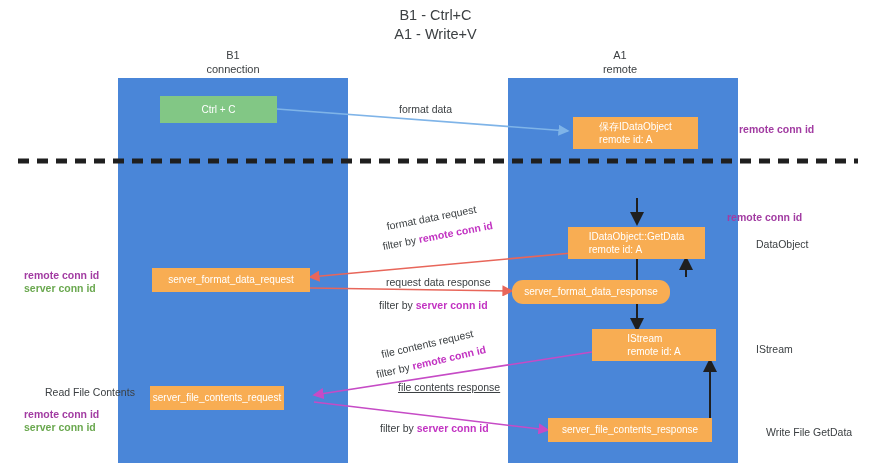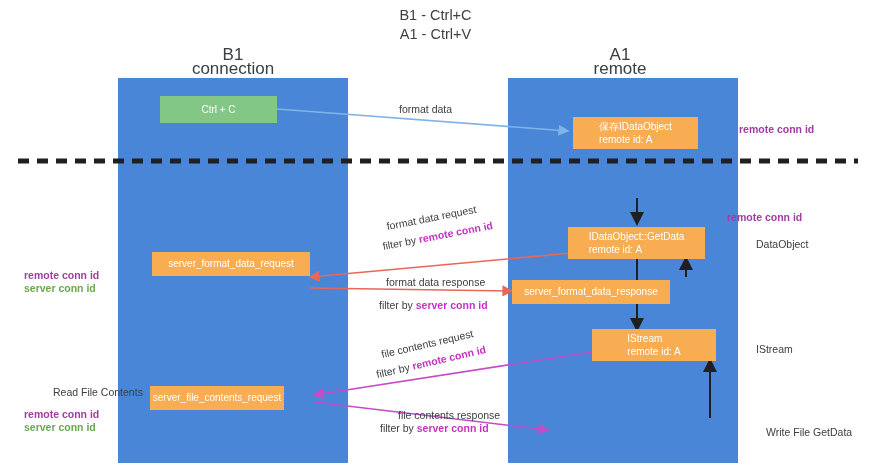--- a/index.html
+++ b/index.html
@@ -21,21 +21,21 @@
     text-align:center;
     font-size:14.5px;
     line-height:19px;
     color:#3c4043;
     white-space:pre-line;
   }
 
   
   .lane-head{
     text-align:center;
-    font-size:17px;
+    font-size:11px;
     line-height:14px;
     color:#3c4043;
     white-space:pre-line;
   }
 
   
   .lane{
     background:#4a86d8;
   }
 
@@ -83,21 +83,21 @@
   .rot-b{transform:rotate(-13deg);transform-origin:left bottom;}
 
   svg.overlay{position:absolute;left:0;top:0;width:871px;height:467px;pointer-events:none;}
 </style>
 </head>
 <body>
 
 <div id="stage">
 
   <div class="abs title">B1 - Ctrl+C
-A1 - Ctrl+V</div>
+A1 - Write+V</div>
 
   <div class="abs lane-head" style="left:118px;top:48px;width:230px;">B1
 connection</div>
   <div class="abs lane-head" style="left:505px;top:48px;width:230px;">A1
 remote</div>
 
   <div class="abs lane" style="left:118px;top:78px;width:230px;height:385px;"></div>
   <div class="abs lane" style="left:508px;top:78px;width:230px;height:385px;"></div>
 
   <svg class="overlay" viewBox="0 0 871 467">
@@ -139,66 +139,67 @@
 
   <div class="abs node green" style="left:160px;top:96px;width:117px;height:27px;">Ctrl + C</div>
 
   <div class="abs node orange" style="left:573px;top:117px;width:125px;height:32px;">保存IDataObject
 remote id: A</div>
 
 
   <div class="abs node orange" style="left:568px;top:227px;width:137px;height:32px;">IDataObject::GetData
 remote id: A</div>
 
-  <div class="abs node orange" style="left:152px;top:252px;width:158px;height:24px;">server_format_data_request</div>
-
-  <div class="abs node orange" style="left:512px;top:280px;width:158px;height:24px;">server_format_data_response</div>
+  <div class="abs node orange" style="left:152px;top:268px;width:158px;height:24px;">server_format_data_request</div>
+
+  <div class="abs node orange" style="left:512px;top:280px;width:158px;height:24px;border-radius:11px;">server_format_data_response</div>
 
   <div class="abs node orange" style="left:592px;top:329px;width:124px;height:32px;">IStream
 remote id: A</div>
 
   <div class="abs node orange" style="left:150px;top:386px;width:134px;height:24px;">server_file_contents_request</div>
 
+  <div class="abs node orange" style="left:548px;top:418px;width:164px;height:24px;">server_file_contents_response</div>
 
   <div class="abs elabel" style="left:399px;top:102px;">format data</div>
 
   <div class="abs" style="left:388px;top:219px;">
     <div class="elabel rot-a">format data request</div>
   </div>
   <div class="abs" style="left:384px;top:239px;">
     <div class="elabel rot-a">
       <span>filter by </span><b class="pink">remote conn id</b>
     </div>
   </div>
 
-  <div class="abs elabel" style="left:386px;top:275px;">format data response</div>
+  <div class="abs elabel" style="left:386px;top:275px;">request data response</div>
   <div class="abs elabel" style="left:379px;top:298px;">
     <span>filter by </span><b class="pink">server conn id</b>
   </div>
 
   <div class="abs" style="left:383px;top:347px;">
     <div class="elabel rot-b">file contents request</div>
   </div>
   <div class="abs" style="left:378px;top:367px;">
     <div class="elabel rot-b">
       <span>filter by </span><b class="pink">remote conn id</b>
     </div>
   </div>
 
-  <div class="abs elabel" style="left:398px;top:408px;">file contents response</div>
+  <div class="abs elabel" style="left:398px;top:380px;text-decoration:underline;">file contents response</div>
   <div class="abs elabel" style="left:380px;top:421px;">
     <span>filter by </span><b class="pink">server conn id</b>
   </div>
 
   <div class="abs side-bold purple" style="left:739px;top:123px;">remote conn id</div>
   <div class="abs side-bold purple" style="left:727px;top:211px;">remote conn id</div>
   <div class="abs side" style="left:727px;top:237px;">DataObject</div>
   <div class="abs side" style="left:727px;top:342px;">IStream</div>
   <div class="abs side" style="left:737px;top:425px;">Write File GetData</div>
 
   <div class="abs side-bold purple" style="left:24px;top:269px;">remote conn id</div>
   <div class="abs side-bold green-t" style="left:24px;top:282px;">server conn id</div>
 
-  <div class="abs side" style="left:24px;top:385px;">Read File Contents</div>
+  <div class="abs side" style="left:16px;top:385px;">Read File Contents</div>
   <div class="abs side-bold purple" style="left:24px;top:408px;">remote conn id</div>
   <div class="abs side-bold green-t" style="left:24px;top:421px;">server conn id</div>
 
 </div>
 
 </body></html>

